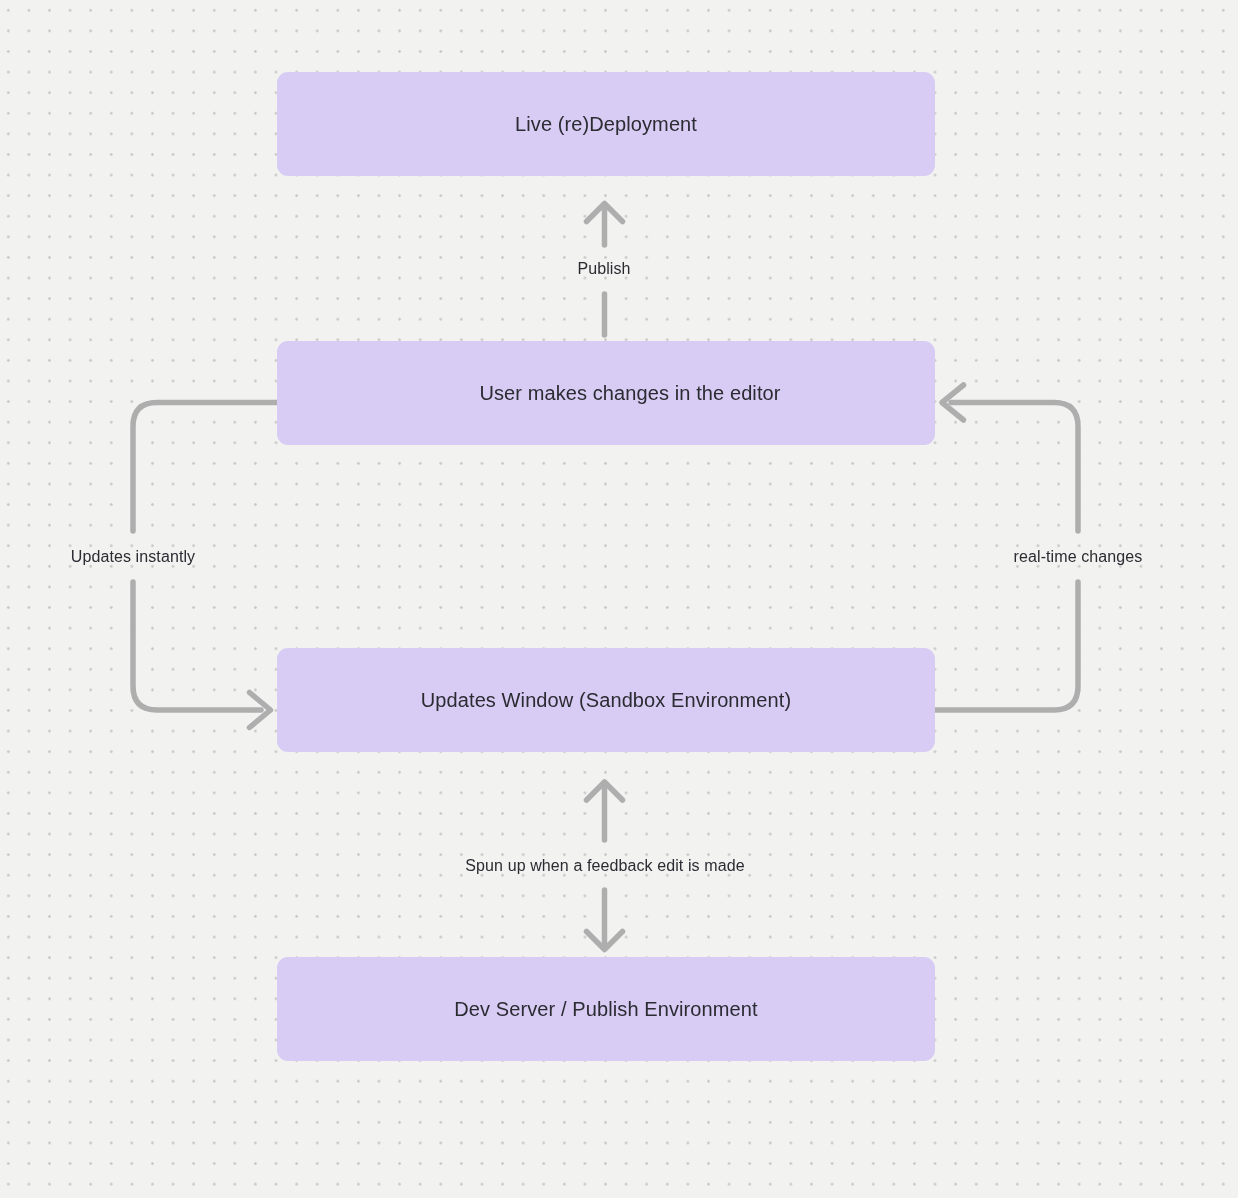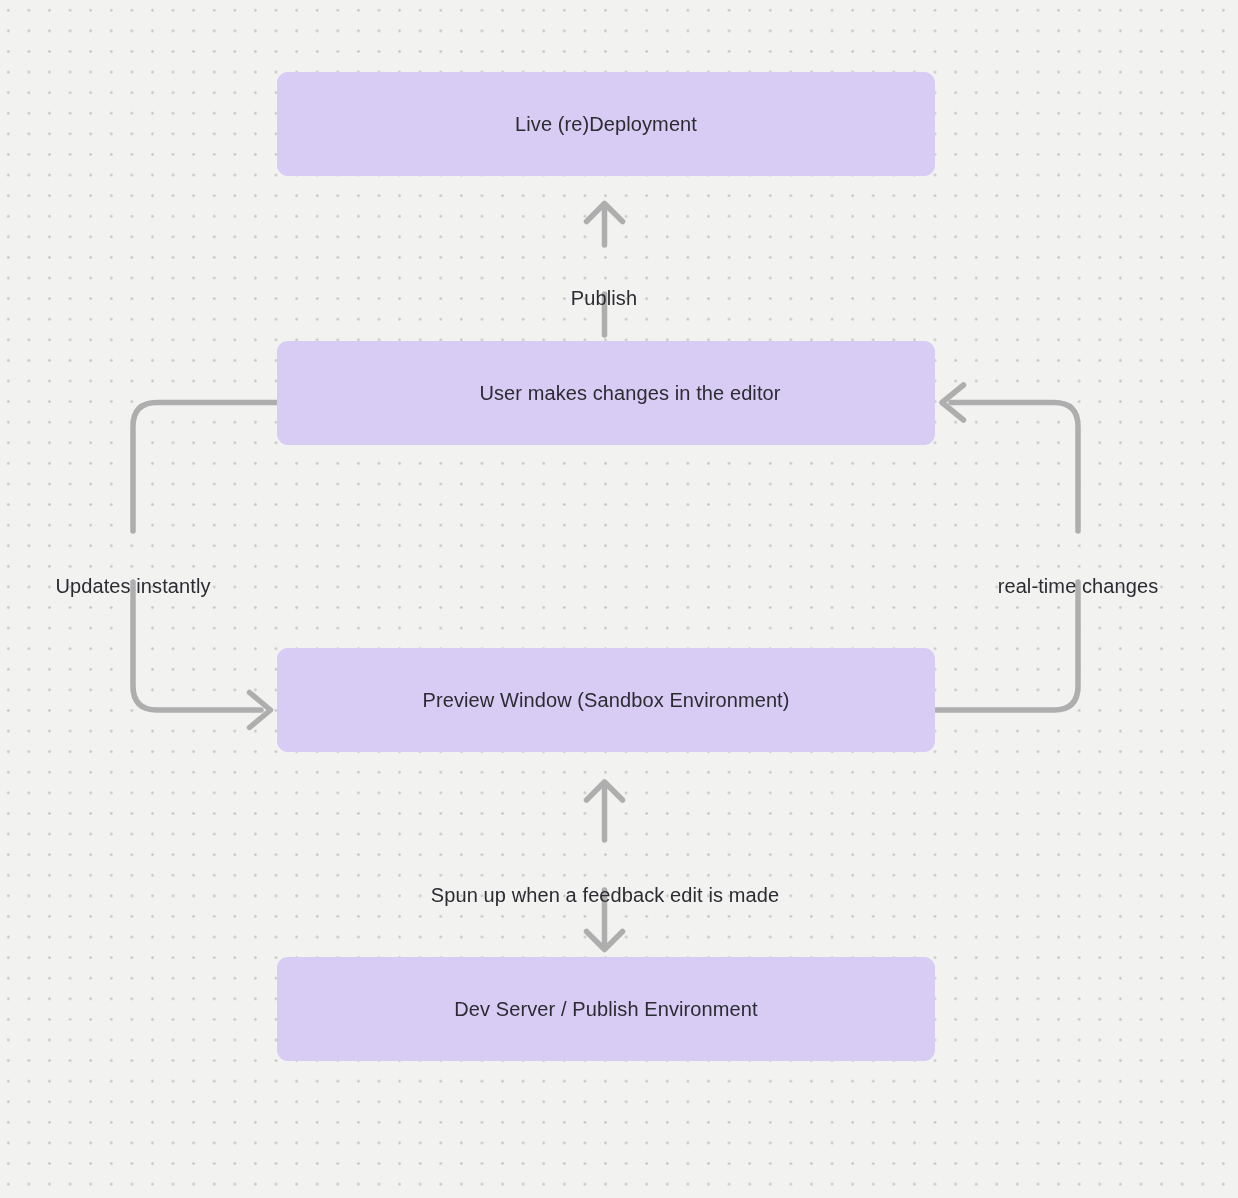--- a/index.html
+++ b/index.html
@@ -54,25 +54,24 @@
     letter-spacing: 0.1px;
     white-space: nowrap;
   }
   .node-live      { top: 72px;  }
   .node-editor    { top: 341px; padding-left: 48px; }
   .node-preview   { top: 648px; }
   .node-devserver { top: 957px; }
   .edge-label {
     position: absolute;
     transform: translate(-50%, -50%);
-    font-size: 20px;
+    font-size: 16px;
     color: var(--text);
     letter-spacing: 0.1px;
     white-space: nowrap;
-    margin-top: 29px;
   }
   .label-publish   { left: 604px;  top: 269px; }
   .label-updates   { left: 133px;  top: 557px; }
   .label-feedback  { left: 1078px; top: 557px; }
   .label-spunup    { left: 605px;  top: 866px; }
 </style>
 </head>
 <body>
 
 <div class="canvas">
@@ -107,21 +106,21 @@
 
   <div class="node node-live">
     <span>Live (re)Deployment</span>
   </div>
 
   <div class="node node-editor">
     <span>User makes changes in the editor</span>
   </div>
 
   <div class="node node-preview">
-    <span>Preview Window (Sandbox Environment)</span>
+    <span>Updates Window (Sandbox Environment)</span>
   </div>
 
   <div class="node node-devserver">
     <span>Dev Server / Publish Environment</span>
   </div>
 
   <div class="edge-label label-publish">Publish</div>
 
   <div class="edge-label label-updates">Updates instantly</div>
 

